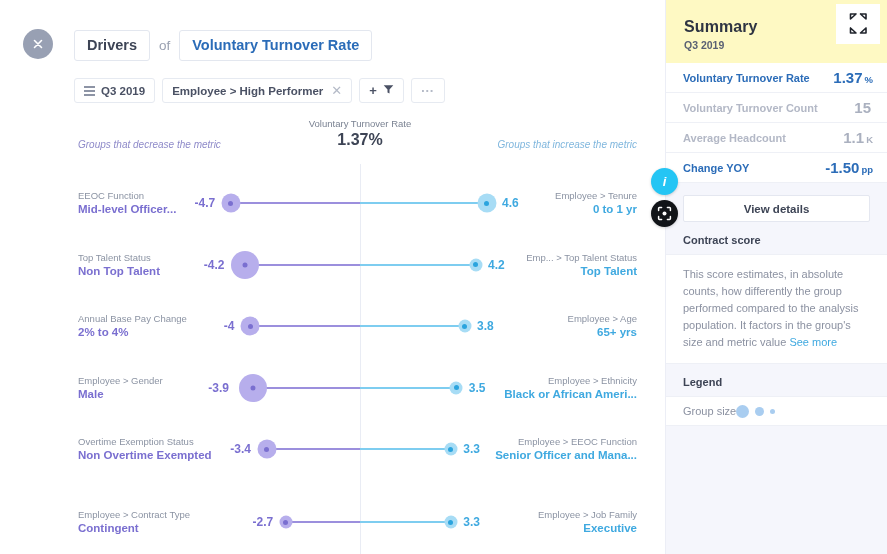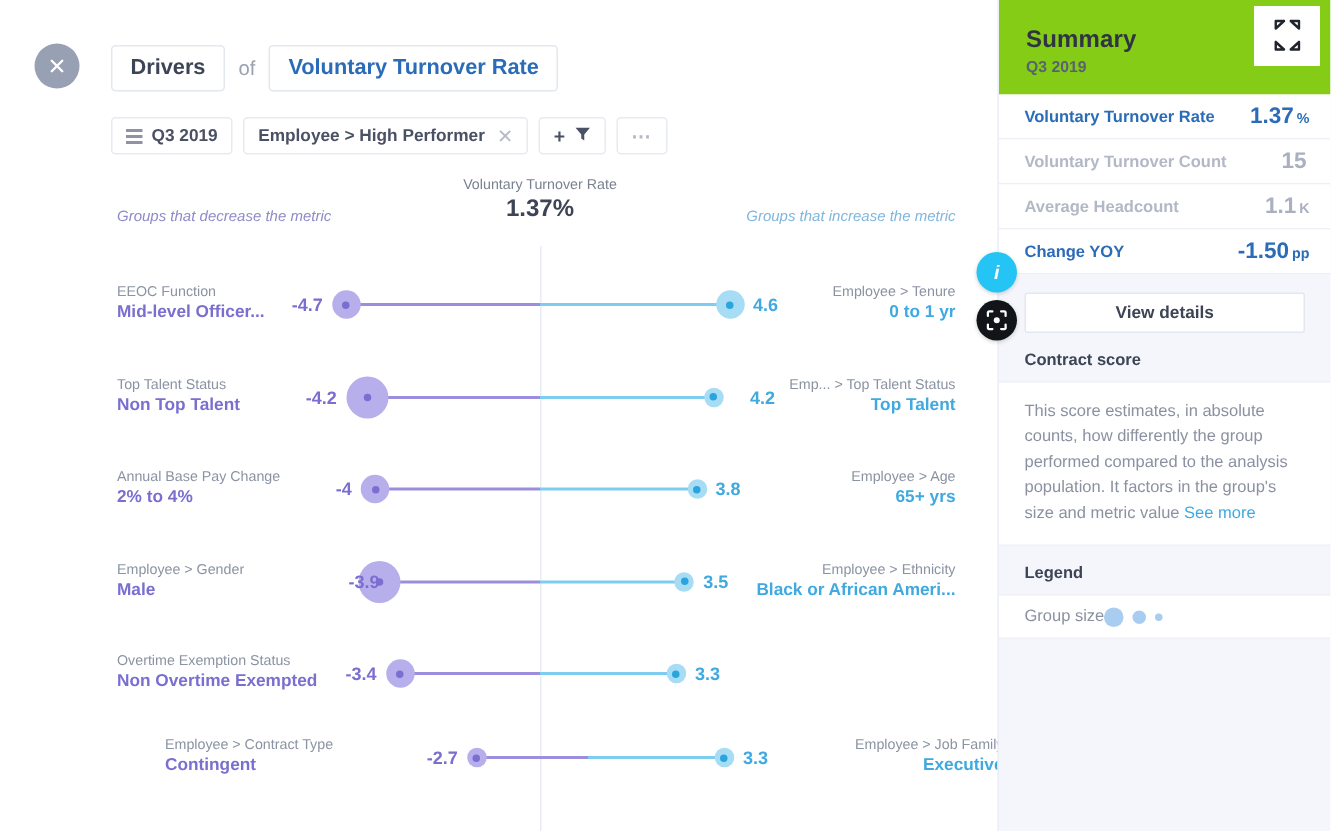--- a/index.html
+++ b/index.html
@@ -174,21 +174,21 @@
 
   
   #sidebar {
     position: absolute; left: 665px; top: 0;
     width: 222px; height: 554px;
     background: #f5f6fc;
     border-left: 1px solid #eceef6;
   }
   #sb-header {
     padding: 18px 18px 12px 18px;
-    background: #84cc16;
+    background: #fef9c3;
   }
   #sb-title { font-size: 16px; font-weight: bold; color: #2e3442; letter-spacing: .1px; }
   #sb-sub   { font-size: 10.5px; font-weight: bold; color: #5a6173; margin-top: 3px; }
 
   #expand-btn {
     position: absolute; right: 7px; top: 4px;
     width: 44px; height: 40px;
     background: #ffffff;
     display: flex; align-items: center; justify-content: center;
     cursor: pointer;
@@ -347,21 +347,21 @@
             </div>
             <div class="connector neg" style="left: 244.5px; width: 115.5px;"></div>
             <div class="connector pos" style="left: 360px; width: 115.5px;"></div>
             <div class="bubble neg" style="left: 244.5px; width: 28px; height: 28px;">
               <span class="core"></span>
             </div>
             <div class="bubble pos" style="left: 475.5px; width: 13px; height: 13px;">
               <span class="core"></span>
             </div>
             <div class="score neg" style="right: 440.5px;">-4.2</div>
-            <div class="score pos" style="left: 500px;">4.2</div>
+            <div class="score pos" style="left: 488px;">4.2</div>
           </div>
           <div class="row" style="top: 179px;">
             <div class="lab left">
               <span class="cat">Annual Base Pay Change</span>
               <span class="val">2% to 4%</span>
             </div>
             <div class="lab right">
               <span class="cat">Employee &gt; Age</span>
               <span class="val">65+ yrs</span>
             </div>
@@ -386,40 +386,44 @@
               <span class="val">Black or African Ameri...</span>
             </div>
             <div class="connector neg" style="left: 252.75px; width: 107.25px;"></div>
             <div class="connector pos" style="left: 360px; width: 96.25px;"></div>
             <div class="bubble neg" style="left: 252.75px; width: 28px; height: 28px;">
               <span class="core"></span>
             </div>
             <div class="bubble pos" style="left: 456.25px; width: 13px; height: 13px;">
               <span class="core"></span>
             </div>
-            <div class="score neg" style="right: 412px;">-3.9</div>
+            <div class="score neg" style="right: 436px;">-3.9</div>
             <div class="score pos" style="left: 468.75px;">3.5</div>
           </div>
           <div class="row" style="top: 302px;">
             <div class="lab left">
               <span class="cat">Overtime Exemption Status</span>
               <span class="val">Non Overtime Exempted</span>
             </div>
+            <div class="lab right">
+              <span class="cat">Employee &gt; EEOC Function</span>
+              <span class="val">Senior Officer and Mana...</span>
+            </div>
             <div class="connector neg" style="left: 266.5px; width: 93.5px;"></div>
             <div class="connector pos" style="left: 360px; width: 90.75px;"></div>
             <div class="bubble neg" style="left: 266.5px; width: 19px; height: 19px;">
               <span class="core"></span>
             </div>
             <div class="bubble pos" style="left: 450.75px; width: 13px; height: 13px;">
               <span class="core"></span>
             </div>
             <div class="score neg" style="right: 414px;">-3.4</div>
             <div class="score pos" style="left: 463.25px;">3.3</div>
           </div>
-          <div class="row" style="top: 358px; margin-left: 32px;">
+          <div class="row" style="top: 375px;">
             <div class="lab left">
               <span class="cat">Employee &gt; Contract Type</span>
               <span class="val">Contingent</span>
             </div>
             <div class="lab right">
               <span class="cat">Employee &gt; Job Family</span>
               <span class="val">Executive</span>
             </div>
             <div class="connector neg" style="left: 285.75px; width: 74.25px;"></div>
             <div class="connector pos" style="left: 360px; width: 90.75px;"></div>

